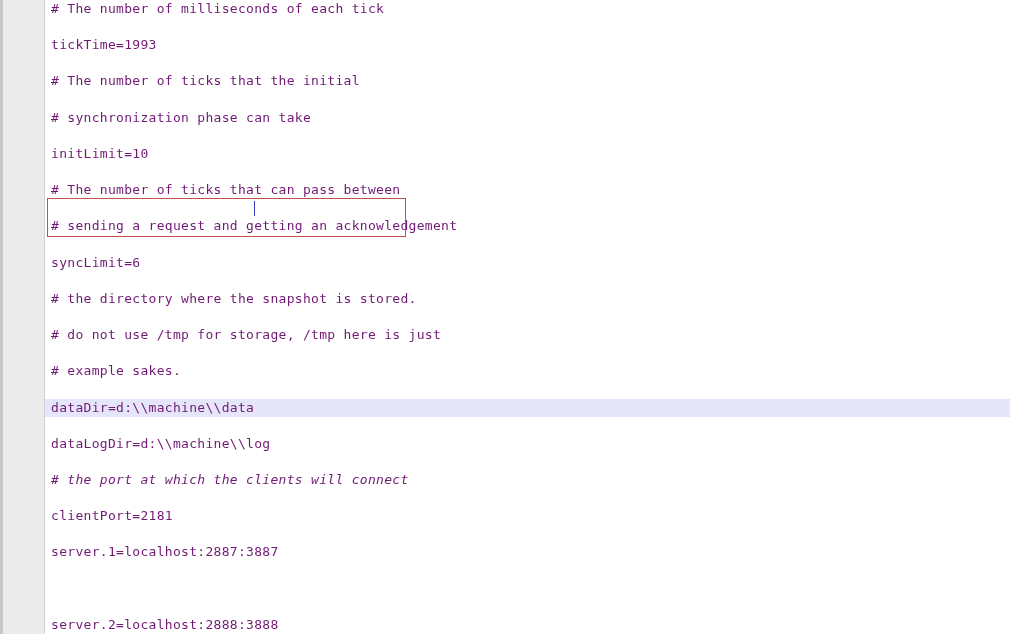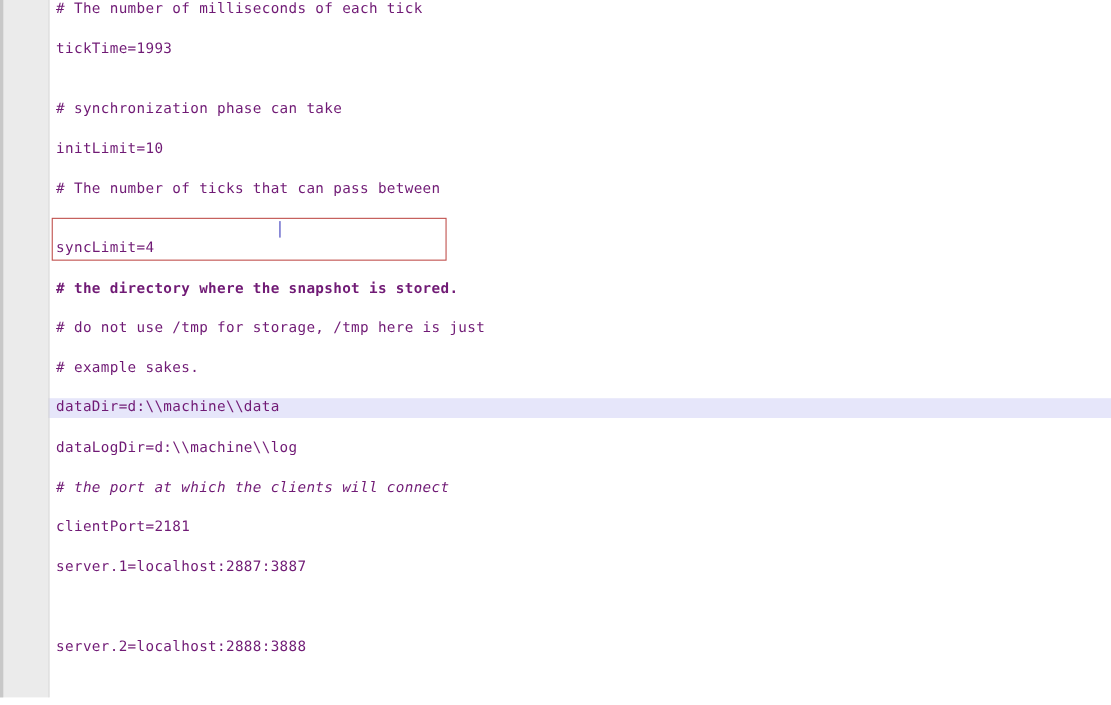--- a/index.html
+++ b/index.html
@@ -103,25 +103,27 @@
   }
 </style>
 </head>
 <body>
 
 <div id="editor">
 
   <div id="rows">
       <div class="row" style="top: 0px;"><span class="lineno">1</span><span class="code"># The number of milliseconds of each tick</span></div>
       <div class="row" style="top: 18.12px;"><span class="lineno">2</span><span class="code">tickTime=1993</span></div>
+      <div class="row" style="top: 36.24px;"><span class="lineno">3</span><span class="code"># The number of ticks that the initial</span></div>
       <div class="row" style="top: 54.36px; padding-left: 42px;"><span class="lineno">4</span><span class="code"># synchronization phase can take</span></div>
       <div class="row" style="top: 72.48px;"><span class="lineno">5</span><span class="code">initLimit=10</span></div>
       <div class="row" style="top: 90.6px;"><span class="lineno">6</span><span class="code"># The number of ticks that can pass between</span></div>
-      <div class="row" style="top: 126.84px;"><span class="lineno">8</span><span class="code">syncLimit=4</span></div>
-      <div class="row" style="top: 144.96px; font-weight: bold;"><span class="lineno">9</span><span class="code"># the directory where the snapshot is stored.</span></div>
+      <div class="row" style="top: 108.72px;"><span class="lineno">7</span><span class="code"># sending a request and getting an acknowledgement</span></div>
+      <div class="row" style="top: 126.84px;"><span class="lineno">8</span><span class="code">syncLimit=6</span></div>
+      <div class="row" style="top: 144.96px;"><span class="lineno">9</span><span class="code"># the directory where the snapshot is stored.</span></div>
       <div class="row" style="top: 163.08px;"><span class="lineno">10</span><span class="code"># do not use /tmp for storage, /tmp here is just</span></div>
       <div class="row" style="top: 181.2px;"><span class="lineno">11</span><span class="code"># example sakes.</span></div>
       <div class="row current" style="top: 199.32px;"><span class="lineno">12</span><span class="code">dataDir=d:\\machine\\data</span></div>
       <div class="row" style="top: 217.44px;"><span class="lineno">13</span><span class="code">dataLogDir=d:\\machine\\log</span></div>
       <div class="row" style="top: 235.56px; font-style: italic;"><span class="lineno">14</span><span class="code"># the port at which the clients will connect</span></div>
       <div class="row" style="top: 253.68px;"><span class="lineno">15</span><span class="code">clientPort=2181</span></div>
       <div class="row" style="top: 271.8px;"><span class="lineno">16</span><span class="code">server.1=localhost:2887:3887</span></div>
       <div class="row" style="top: 289.92px;"><span class="lineno">17</span><span class="code"></span></div>
       <div class="row" style="top: 308.04px;"><span class="lineno">18</span><span class="code">server.2=localhost:2888:3888</span></div>
     </div>

